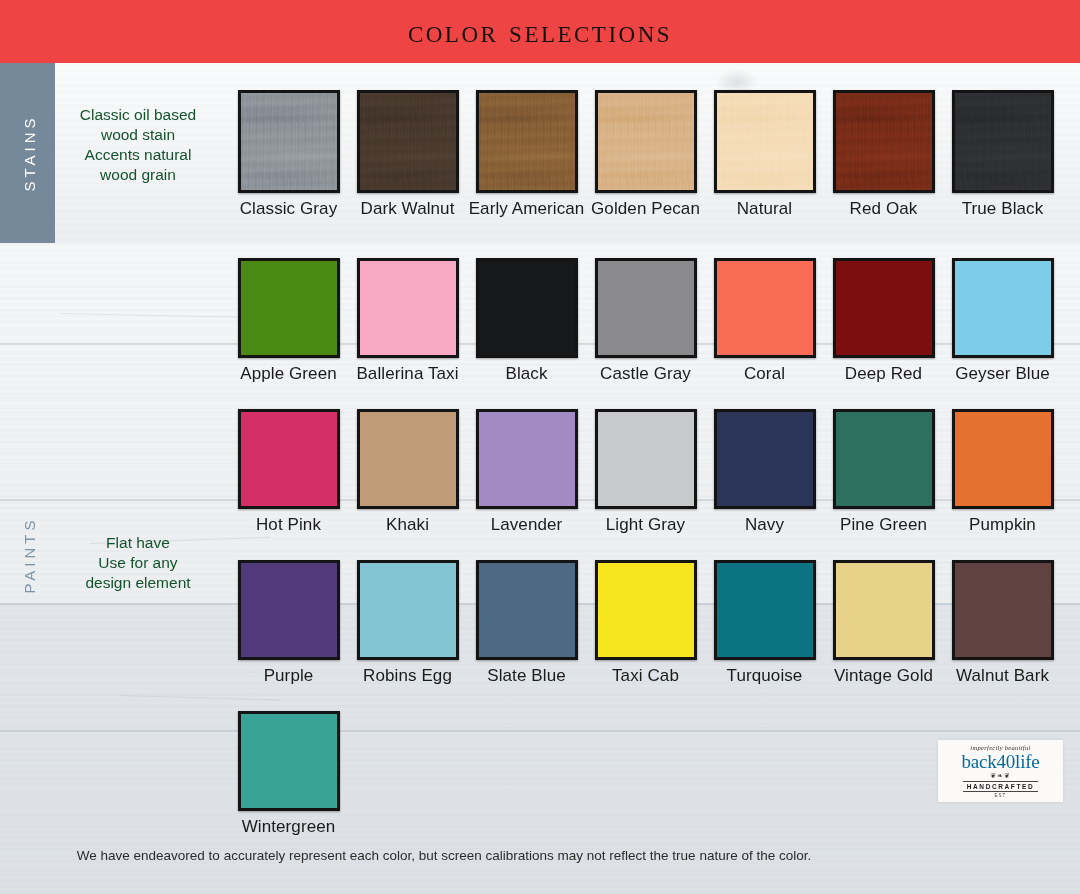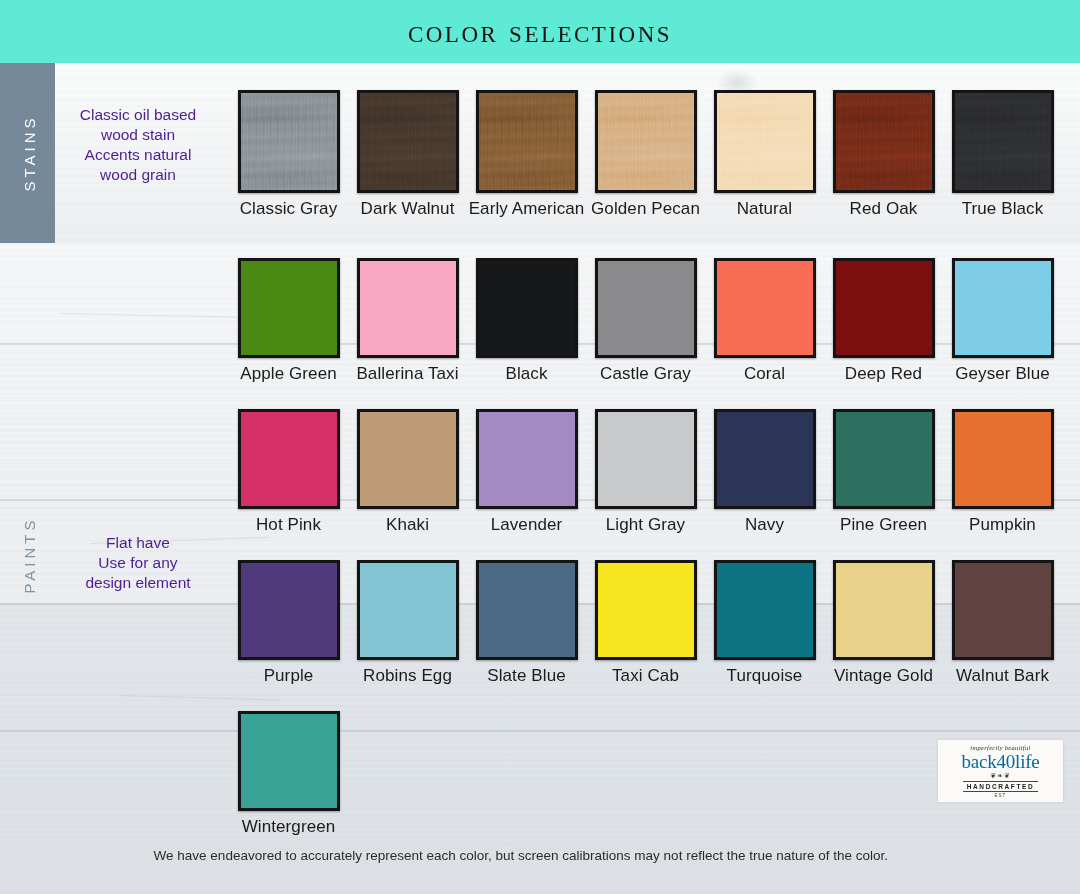--- a/index.html
+++ b/index.html
@@ -8,21 +8,21 @@
     font-family:"Liberation Sans", sans-serif;
     background:#ffffff;
     overflow:hidden;
     position:relative;
   }
 
   
   .title-bar{
     height:63px;
     display:flex;align-items:center;justify-content:center;
-    background:#5eead4;
+    background:#ef4444;
     position:relative;z-index:5;
   }
   .title{
     font-family:"Liberation Serif", serif;
     font-size:33px;
     letter-spacing:2.5px;
     color:#15130f;
     font-variant:small-caps;
     text-transform:lowercase;
     font-weight:400;
@@ -106,21 +106,21 @@
   }
   .side-band-paints .side-band-label{
     color:#7d93a4;
     font-size:21px;letter-spacing:4px;
   }
 
   
   .desc{
     position:absolute;
     text-align:center;
-    color:#4c1d95;
+    color:#14532d;
     font-size:15.5px;
     line-height:20px;
     z-index:3;
   }
   .desc.stains-desc{left:58px;top:105px;width:160px;}
   .desc.paints-desc{left:58px;top:533px;width:160px;}
 
   
   .grid{
     position:absolute;left:229px;z-index:3;
@@ -195,21 +195,21 @@
   .logo-sub{
     font-size:6.5px;letter-spacing:1.6px;color:#1d1d1d;font-weight:bold;
     border-top:1px solid #444;border-bottom:1px solid #444;
     padding:1px 4px;margin-top:1px;
   }
   .logo-est{font-size:4.5px;letter-spacing:1px;color:#444;margin-top:1px;}
 
   
   .footer{
     position:absolute;left:0;top:848px;width:888px;
-    text-align:right;
+    text-align:center;
     font-size:13.5px;color:#2b2b2b;
     z-index:6;
   }
 </style>
 </head>
 <body>
 
 <div class="title-bar">
   <div class="title">Color Selections</div>
 </div>

